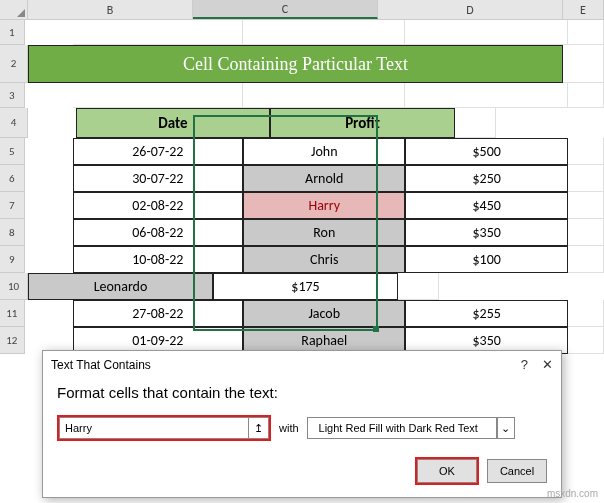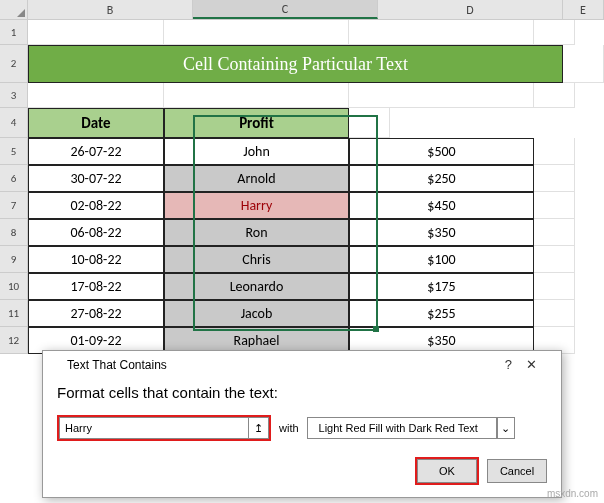--- a/index.html
+++ b/index.html
@@ -14,21 +14,21 @@
     .col-header.selected { background: #d2d2d2; border-bottom: 2px solid #217346; }
     .col-B { width: 165px; }
     .col-C { width: 185px; }
     .col-D { width: 185px; }
     .col-E { width: 41px; }
     
     .row { display: flex; height: 25px; }
     .row-header { width: 28px; border-right: 1px solid #ccc; border-bottom: 1px solid #ccc; background: #e6e6e6; display: flex; align-items: center; justify-content: center; color: #444; font-size: 11px; }
     
     .cell { border-right: 1px solid #e0e0e0; border-bottom: 1px solid #e0e0e0; display: flex; align-items: center; justify-content: center; background: #fff; }
-    .cell-B { width: 136px; }
+    .cell-B { width: 194px; margin-left: 48px; }
     .cell-C { width: 185px; }
     .cell-D { width: 185px; }
     .cell-E { width: 41px; }
     
     .row-2 { height: 38px; }
     .title-cell { width: 535px; background: #70ad47; color: #fff; font-size: 18px; font-family: 'Comic Sans MS', cursive; border: 1px solid #222; display:flex; align-items:center; justify-content:center; }
     
     .header-cell { background: #a9d08e; font-weight: bold; font-size: 15px; border: 1px solid #222; font-family: 'Calibri', sans-serif; }
     .data-cell { border: 1px solid #222; font-size: 14px; font-family: 'Calibri', sans-serif; }
     .data-cell.selsec { background: #c9c9c9; }
@@ -36,21 +36,21 @@
     
     .row-4 { height: 30px; }
     .data-row { height: 27px; }
     
     .sel-marker { position: absolute; border: 2px solid #217346; pointer-events: none; }
     .sel-full { left: 193px; top: 115px; width: 185px; height: 216px; }
     .sel-handle { position: absolute; width: 6px; height: 6px; background: #217346; right: -3px; bottom: -3px; }
     
     
     .dialog { position: absolute; left: 42px; top: 350px; width: 520px; background: #fff; border: 1px solid #999; box-shadow: 2px 2px 10px rgba(0,0,0,0.3); font-family: 'Segoe UI', sans-serif; font-size: 11px; }
-    .dlg-title { display: flex; align-items: center; justify-content: space-between; padding: 6px 24px; font-size: 12px; }
+    .dlg-title { display: flex; align-items: center; justify-content: space-between; padding: 6px 8px; font-size: 12px; }
     .dlg-title-right { display: flex; gap: 14px; align-items: center; }
     .dlg-help, .dlg-close { cursor: pointer; font-size: 13px; color: #333; }
     .dlg-body { padding: 6px 14px 14px 14px; }
     .dlg-label { margin-bottom: 14px; font-size: 15px; }
     .dlg-inputs { display: flex; align-items: center; gap: 8px; margin-bottom: 18px; }
     .dlg-text-wrap { position: relative; border: 2px solid #e01c1c; display:flex; }
     .dlg-text { width: 190px; height: 22px; border: 1px solid #888; padding: 0 5px; font-size: 11px; outline: none; }
     .dlg-picker { width: 20px; height: 22px; border: 1px solid #888; border-left: none; display:flex; align-items:center; justify-content:center; cursor:pointer; }
     .dlg-with { font-size: 11px; }
     .dlg-select-wrap { display:flex; }
@@ -134,21 +134,20 @@
       </div>
       <div class="row data-row">
         <div class="row-header">9</div>
         <div class="cell cell-B data-cell">10-08-22</div>
         <div class="cell cell-C data-cell selsec">Chris</div>
         <div class="cell cell-D data-cell">$100</div>
         <div class="cell cell-E"></div>
       </div>
       <div class="row data-row">
         <div class="row-header">10</div>
-        <div class="cell cell-B data-cell">17-08-22</div>
         <div class="cell cell-C data-cell selsec">Leonardo</div>
         <div class="cell cell-D data-cell">$175</div>
         <div class="cell cell-E"></div>
       </div>
       <div class="row data-row">
         <div class="row-header">11</div>
         <div class="cell cell-B data-cell">27-08-22</div>
         <div class="cell cell-C data-cell selsec">Jacob</div>
         <div class="cell cell-D data-cell">$255</div>
         <div class="cell cell-E"></div>

